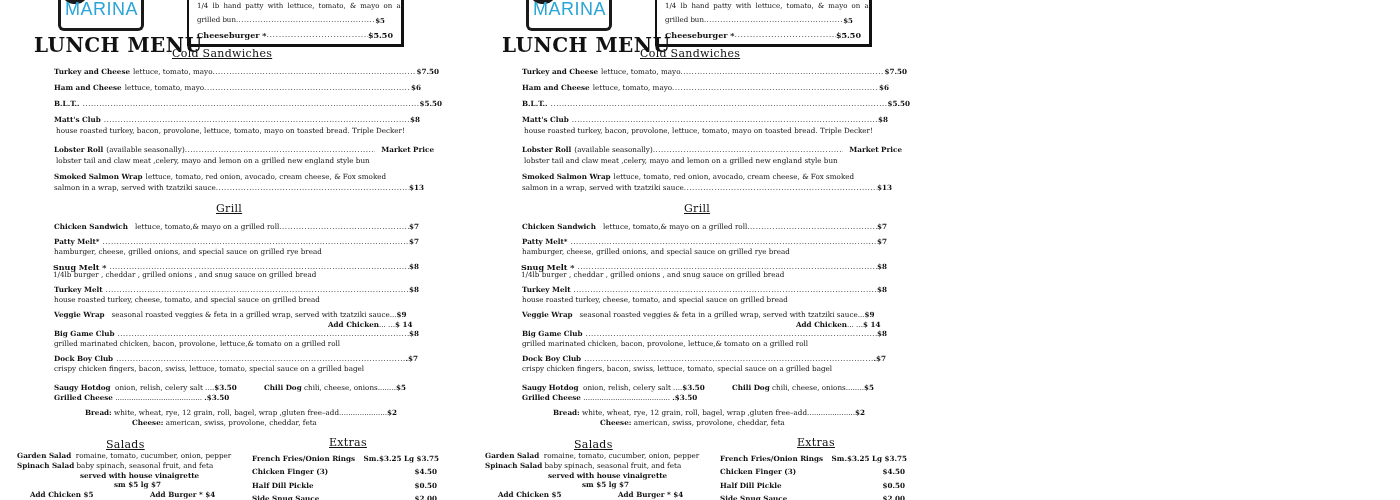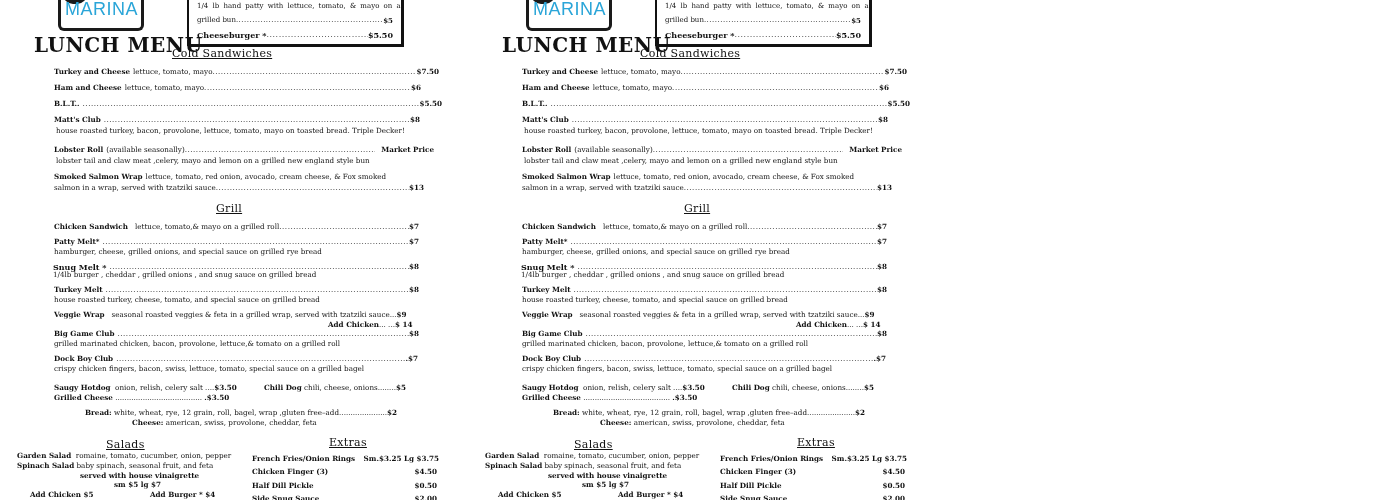--- a/index.html
+++ b/index.html
@@ -6,21 +6,21 @@
     body { width:1400px; height:500px; overflow:hidden; position:relative; font-family:"DejaVu Serif", serif; color:#111; }
     .panel { position:absolute; top:0; width:440px; height:408px; }
     .p0 { left:12px; }
     .p1 { left:480px; }
     .logo { position:absolute; left:46px; top:-12px; width:80px; height:40px; border:3px solid #1a1a1a; border-top:none; border-radius:0 0 6px 6px; background:#fff; }
     .logo .c { position:absolute; left:2px; top:-2px; width:16px; height:14px; border:4px solid #1a1a1a; border-top:none; border-radius:0 0 10px 10px; }
     .logo .marina { position:absolute; left:4px; top:11px; font-family:"Liberation Sans", sans-serif; font-size:18px; color:#2aa5d8; line-height:20px; letter-spacing:0.5px; }
     .title { position:absolute; left:22px; top:33px; font-family:"DejaVu Serif", serif; font-weight:bold; font-size:20px; letter-spacing:0.5px; transform:scaleY(1.05); }
     .burgerbox { position:absolute; left:175px; top:-8px; width:200px; height:50px; border:2px solid #111; box-shadow:1px 1px 0 #111; padding:0 6px; font-size:7px; }
     .burgerbox .l1 { position:absolute; top:8px; left:8px; right:8px; white-space:nowrap; word-spacing:2px; }
-    .burgerbox .l2 { position:absolute; top:22px; left:8px; right:8px; display:flex; }
+    .burgerbox .l2 { position:absolute; top:22px; left:8px; right:16px; display:flex; }
     .burgerbox .l3 { position:absolute; top:36px; left:8px; right:8px; display:flex; font-size:8px; }
     .dots { flex:1; overflow:hidden; white-space:nowrap; }
     .dots::after { content:"................................................................................................................................................................................................................................"; letter-spacing:0.5px; }
     .b { font-weight:bold; }
     .sec { position:absolute; font-weight:normal; font-size:11px; text-decoration:underline; letter-spacing:0.3px; }
     .row { position:absolute; left:42px; width:385px; display:flex; font-size:7.2px; white-space:nowrap; line-height:10px;align-items:center; }
     .row .nm { font-weight:bold; margin-right:3px; }
     .row .pr { font-weight:bold; }
     .desc { position:absolute; left:42px; font-size:7.2px; white-space:nowrap; line-height:10px; }
     .txt { position:absolute; font-size:7.2px; white-space:nowrap; line-height:10px; }

